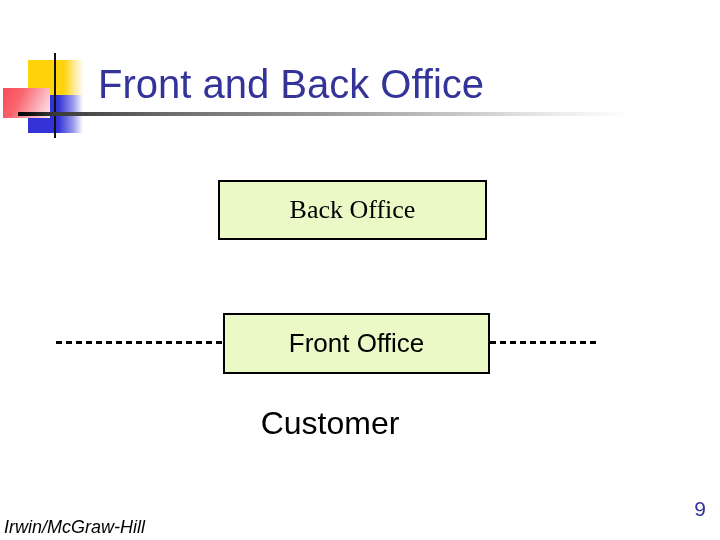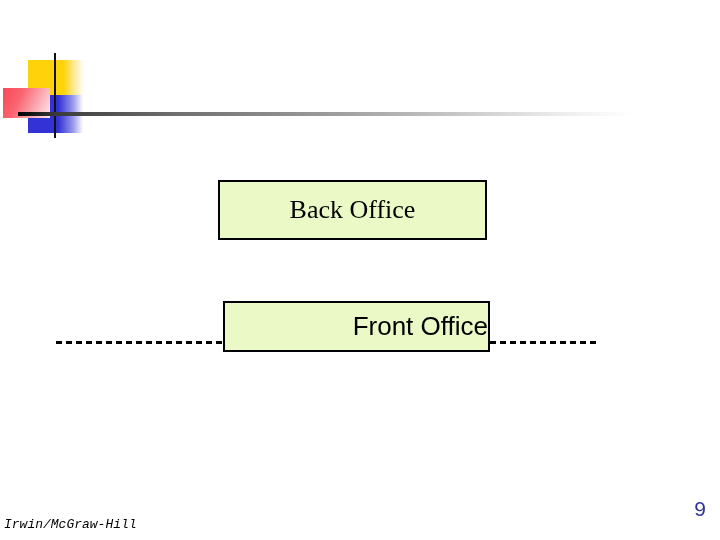--- a/index.html
+++ b/index.html
@@ -34,65 +34,67 @@
     font-size:40px; font-weight:400; line-height:44px; color:#333399;
     letter-spacing:0px; white-space:nowrap;
   }
   
   .dbox{
     position:absolute; background:#EAF9C6; border:2px solid #000000;
     display:flex; align-items:center; justify-content:center;
     font-size:26px; color:#000000; box-sizing:border-box;
   }
   .box-back{ left:218px; top:180px; width:269px; height:60px;font-family:Liberation Serif, serif; }
-  .box-front{ left:223px; top:301px; width:267px; height:51px;justify-content:flex-end; }
+  .box-front{ left:223px; top:313px; width:267px; height:61px; }
   
   .biglabel{
     position:absolute; font-size:32px; color:#000000; white-space:nowrap; text-align:center;
   }
   .label-sp{ left:190px; top:257px; width:290px; }
   .label-cust{ left:230px; top:405px; width:200px; }
   
   .dash{
     position:absolute; top:341px; height:3px;
     background:repeating-linear-gradient(to right,#000000 0,#000000 6px,transparent 6px,transparent 10px);
   }
   .dash-left{ left:56px; width:167px; }
   .dash-right{ left:490px; width:110px; }
   
   .footer{
     position:absolute; left:4px; top:517px;
-    font-family:Liberation Mono, monospace; font-style:italic;
-    font-size:13px; color:#000000; white-space:nowrap;
+    font-family:Liberation Sans, sans-serif; font-style:italic;
+    font-size:18px; color:#000000; white-space:nowrap;
   }
   .pagenum{
     position:absolute; right:14px; top:497px;
     font-size:21px; color:#333399;
   }
 </style>
 </head>
 <body>
 
 <div class="slide">
 
   <div class="deco-yellow"></div>
   <div class="deco-blue"></div>
   <div class="deco-red"></div>
   <div class="deco-vline"></div>
   <div class="title-rule"></div>
 
+  <h1 class="title">Front and Back Office</h1>
 
   <div class="dbox box-back">
     <span>Back Office</span>
   </div>
 
 
   <div class="dash dash-left"></div>
   <div class="dbox box-front">
     <span>Front Office</span>
   </div>
   <div class="dash dash-right"></div>
 
+  <div class="biglabel label-cust">Customer</div>
 
   <div class="footer">Irwin/McGraw-Hill</div>
   <div class="pagenum">9</div>
 
 </div>
 
 </body></html>

